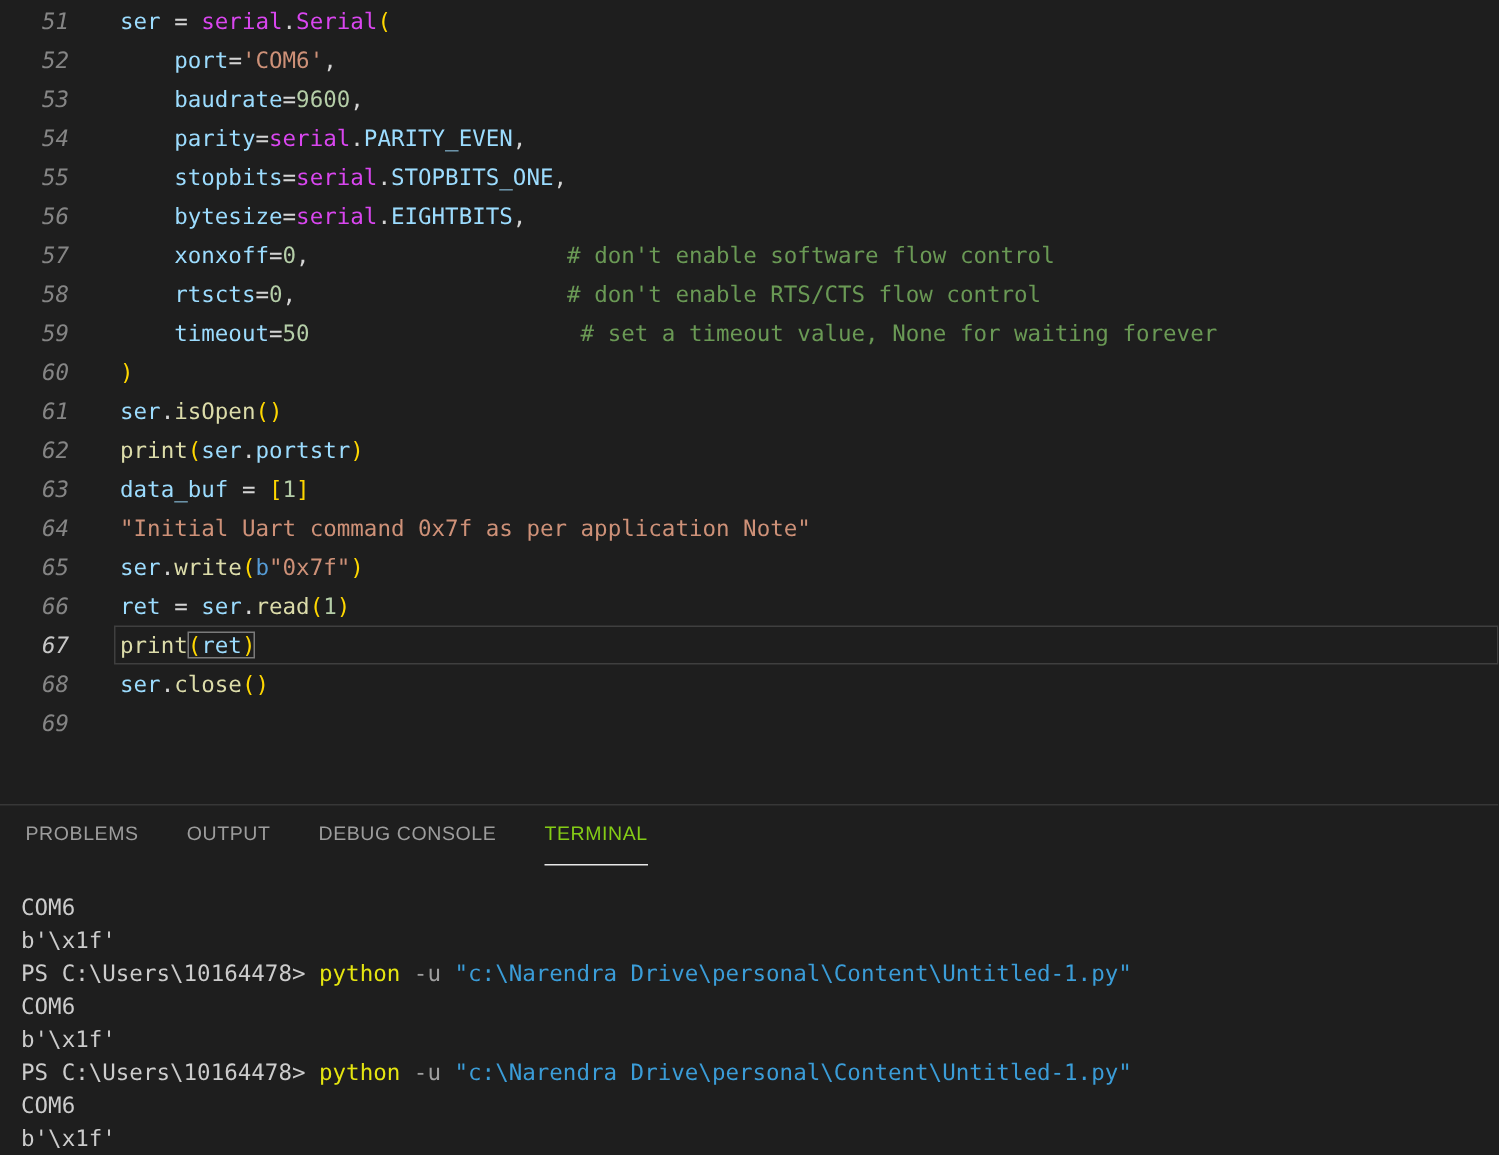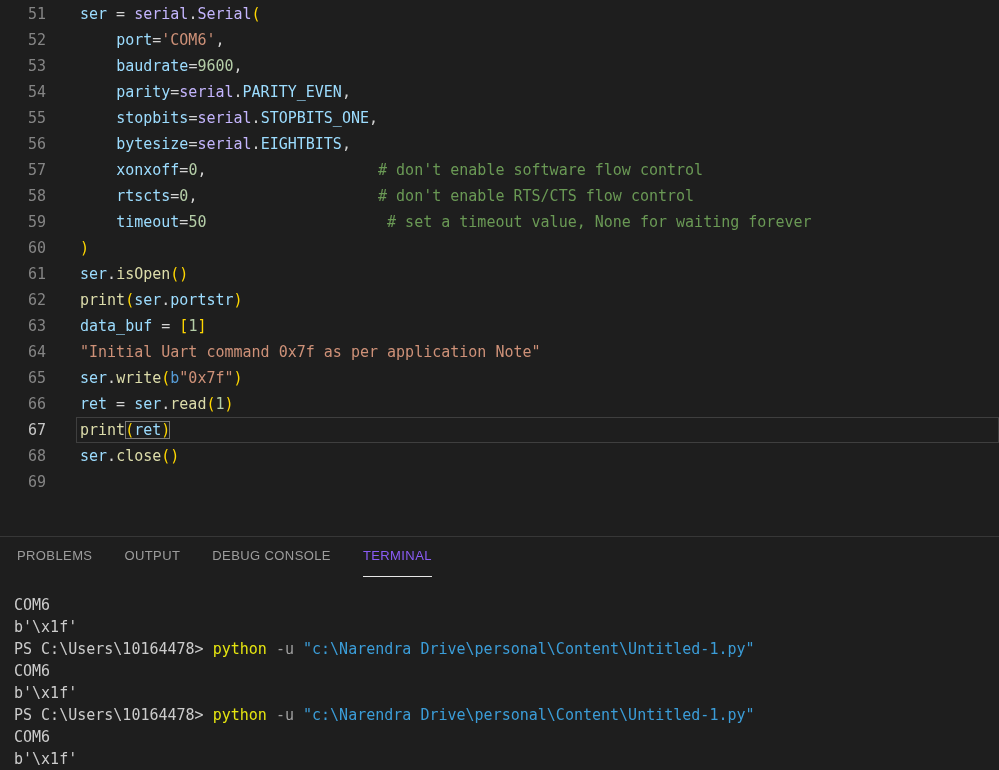--- a/index.html
+++ b/index.html
@@ -7,48 +7,48 @@
   body {
     background:#1e1e1e;
     font-family:"DejaVu Sans Mono","Liberation Mono",monospace;
     color:#d4d4d4;
   }
   
   .editor { height:536px; padding-top:1px; position:relative; }
   .code-line { position:relative; display:flex; height:26px; line-height:26px; font-size:15px; }
   .gutter {
     flex:none; width:46px; text-align:right; color:#858585;
-    user-select:none; font-size:15px;
+    user-select:none; font-size:15px;font-style:italic;
   }
   .code-line.active .gutter { color:#c6c6c6; }
   .code-text { white-space:pre; padding-left:34px; }
   .line-hl {
     position:absolute; left:76px; right:0; top:0; bottom:0;
     border:1px solid #3f3f3f; pointer-events:none;
   }
   
   .tok.v { color:#9cdcfe; }
   .tok.p { color:#d4d4d4; }
-  .tok.t { color:#c4b5fd;margin-top:33px; }
+  .tok.t { color:#d946ef;margin-top:33px; }
   .tok.f { color:#dcdcaa; }
   .tok.s { color:#ce9178; }
   .tok.n { color:#b5cea8;margin-top:10px; }
   .tok.c { color:#6a9955; }
   .tok.b { color:#ffd700; }
   .tok.k { color:#569cd6; }
   .tok.box { outline:1px solid #7a7a7a; outline-offset:-1px; }
   
   .panel { height:302px; border-top:1px solid #373737; }
   .panel-tabs {
     display:flex; gap:32px; padding:11px 0 0 17px; height:40px;
     font-family:"Liberation Sans","DejaVu Sans",sans-serif;
     font-size:13px; letter-spacing:0.4px;
   }
   .ptab { color:#9d9d9d; padding-bottom:7px; border-bottom:1px solid transparent; cursor:pointer; }
-  .ptab.active { color:#8b5cf6; border-bottom-color:#e7e7e7; }
+  .ptab.active { color:#84cc16; border-bottom-color:#e7e7e7; }
   
   .terminal { padding:17px 0 16px 14px; font-size:15px; }
   .term-line { white-space:pre; height:22px; line-height:22px; }
   .tok.w  { color:#cccccc; }
   .tok.y  { color:#e5e510; }
   .tok.gy { color:#9f9f9f; }
   .tok.cy { color:#3b9dd8; }
 </style>
 </head>
 <body>

